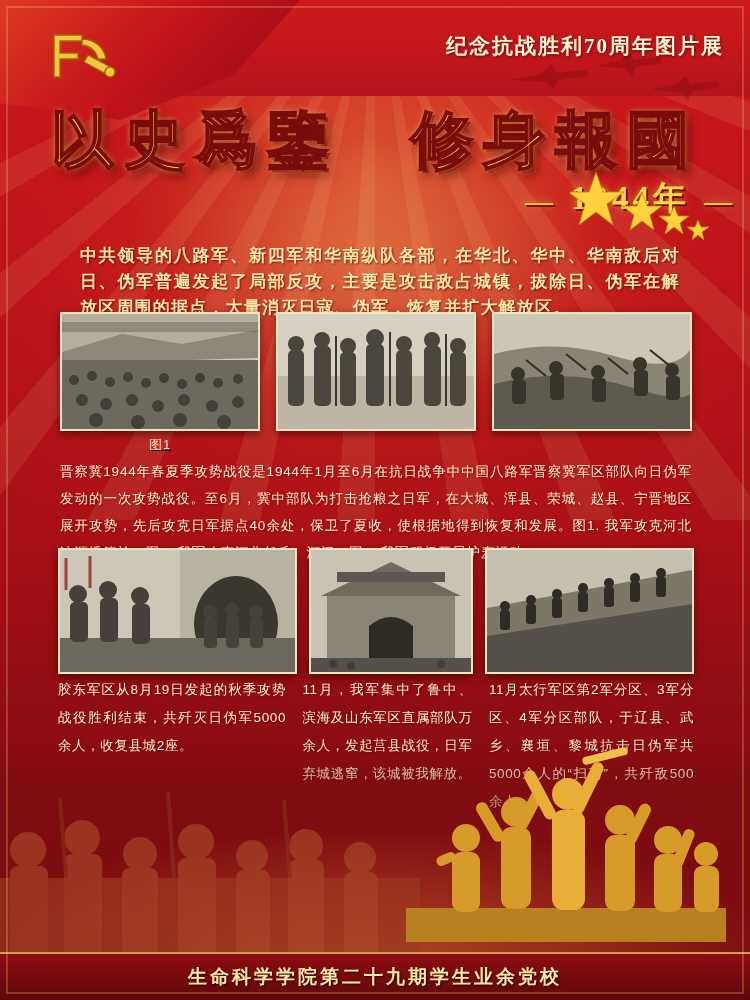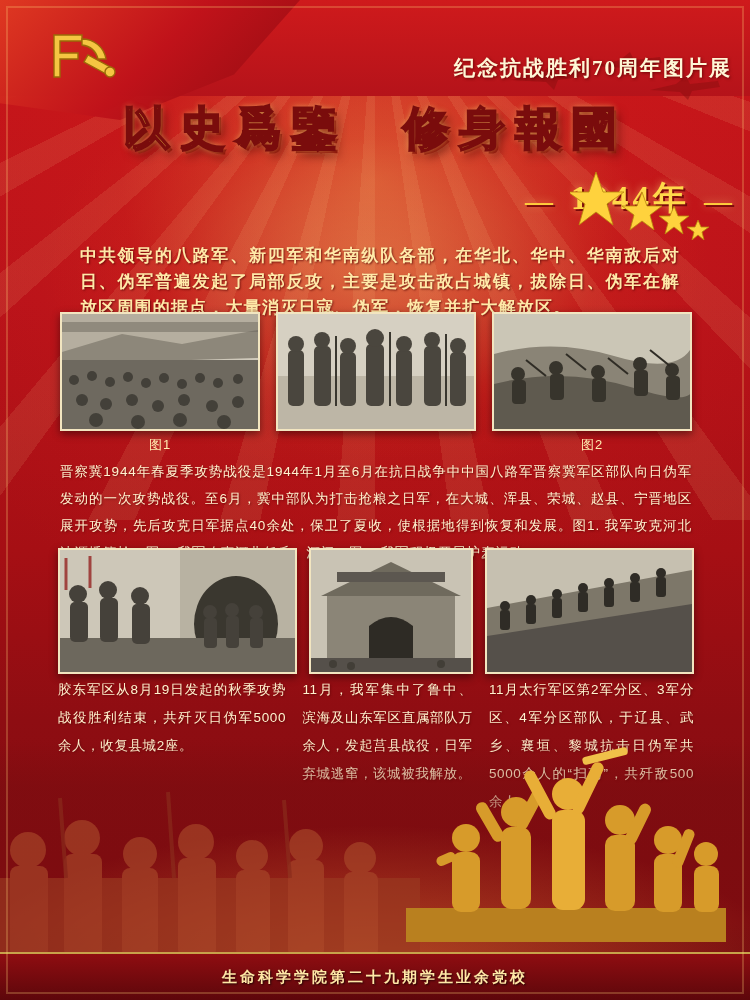--- a/index.html
+++ b/index.html
@@ -37,32 +37,31 @@
   .ribbon{
     position:absolute;left:0;top:0;width:300px;height:120px;
     background:linear-gradient(135deg,#e03a22 0%, #c0121a 50%, #8d0b10 100%);
     clip-path:polygon(0 0, 100% 0, 78% 62%, 40% 100%, 0 86%);
     opacity:.95;
   }
   .emblem{
     position:absolute;left:44px;top:26px;width:76px;height:54px;
   }
   .exhibit-title{
-    position:absolute;right:18px;top:32px;
+    position:absolute;right:26px;top:32px;
     color:#fff7d6;font-size:21px;font-weight:bold;letter-spacing:2px;
     text-shadow:1px 1px 3px rgba(90,0,0,.8);
     font-family:"Liberation Serif",serif;
-    margin-top:22px;
   }
   .planes{position:absolute;right:20px;top:46px;width:230px;height:64px;opacity:.55;}
 
   
   .main-title{
     position:absolute;left:0;top:98px;width:100%;text-align:center;
-    font-size:46px;font-weight:bold;letter-spacing:10px;
+    font-size:62px;font-weight:bold;letter-spacing:10px;
     color:#ffe14d;
     -webkit-text-stroke:2px #7a0c0c;
     text-shadow:
       0 0 6px rgba(255,230,120,.7),
       3px 3px 0 #8a1008,
       5px 6px 10px rgba(60,0,0,.6);
     font-family:"Liberation Serif",serif;
   }
   .year-wrap{
     position:absolute;left:0;top:176px;width:100%;text-align:right;
@@ -81,21 +80,21 @@
     color:#ffe9a8;font-size:17px;line-height:26px;letter-spacing:1.2px;
     text-align:justify;font-weight:bold;
     text-shadow:1px 1px 2px rgba(80,0,0,.7);
     font-family:Liberation Sans, sans-serif;
   }
 
   
   .row1{position:absolute;left:60px;top:312px;width:632px;display:flex;justify-content:space-between;}
   .ph{background:#ddd;border:2px solid #f2e5c0;box-shadow:0 3px 8px rgba(0,0,0,.45);overflow:hidden;position:relative;}
   .r1 .ph{width:196px;height:115px;}
-  .cap-row{position:absolute;left:60px;top:436px;width:632px;display:flex;justify-content:space-between;}
+  .cap-row{position:absolute;left:60px;top:436px;width:632px;display:flex;justify-content:space-between;text-decoration:underline;}
   .cap{width:200px;text-align:center;color:#ffeab0;font-size:13px;letter-spacing:1px;font-family:"Liberation Sans",sans-serif;}
 
   .body-text{
     position:absolute;left:60px;top:458px;width:632px;
     color:#fff3cf;font-size:13.5px;line-height:27px;letter-spacing:.8px;text-align:justify;
     text-shadow:1px 1px 2px rgba(80,0,0,.6);
     font-family:"Liberation Sans",sans-serif;
   }
 
   .row2{position:absolute;left:58px;top:548px;width:636px;display:flex;justify-content:space-between;}
@@ -126,21 +125,21 @@
     position:absolute;left:-6%;bottom:26px;width:112%;height:150px;
     background:radial-gradient(ellipse at 50% 100%, rgba(255,150,60,.45), rgba(190,30,20,.0) 70%);
   }
   .footer-bar{
     position:absolute;left:0;bottom:0;width:100%;height:46px;
     background:linear-gradient(180deg,#8f0d11,#5d070b);
     border-top:2px solid #c8a24a;
     display:flex;align-items:center;justify-content:center;
   }
   .footer-text{
-    color:#ffe7a6;font-size:15px;font-weight:bold;letter-spacing:3px;
+    color:#ffe7a6;font-size:19px;font-weight:bold;letter-spacing:3px;
     text-shadow:1px 1px 2px rgba(0,0,0,.7);
     font-family:"Liberation Serif",serif;
   }
   .frame{
     position:absolute;inset:6px;border:2px solid rgba(255,215,120,.25);pointer-events:none;
   }
 </style>
 </head>
 <body>
 
@@ -271,21 +270,20 @@
             <line x1="72" y1="40" x2="92" y2="56"></line>
           <line x1="114" y1="44" x2="134" y2="60"></line>
             <line x1="156" y1="36" x2="176" y2="52"></line>
         </g>
       </svg>
     </div>
   </div>
 
   <div class="cap-row">
     <div class="cap">图1</div>
-    <div class="cap">图2</div>
   </div>
 
   <div class="body-text">晋察冀1944年春夏季攻势战役是1944年1月至6月在抗日战争中中国八路军晋察冀军区部队向日伪军发动的一次攻势战役。至6月，冀中部队为打击抢粮之日军，在大城、浑县、荣城、赵县、宁晋地区展开攻势，先后攻克日军据点40余处，保卫了夏收，使根据地得到恢复和发展。图1. 我军攻克河北涞源插箭岭；图2. 我军攻克河北任丘、河间。图3. 我军积极开展护麦运动。</div>
 
   <div class="row2 r2">
     <div class="ph ph-a">
       <svg viewBox="0 0 235 122" width="235" height="122">
         <rect width="235" height="122" fill="#cdc7b8"></rect>
         <rect x="120" width="115" height="122" fill="#b8b2a2"></rect>
         <ellipse cx="176" cy="74" rx="42" ry="48" fill="#3a372f"></ellipse>

